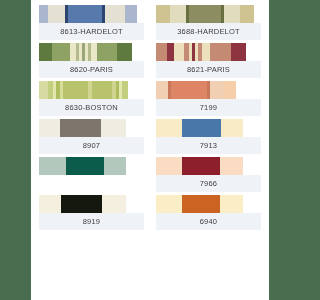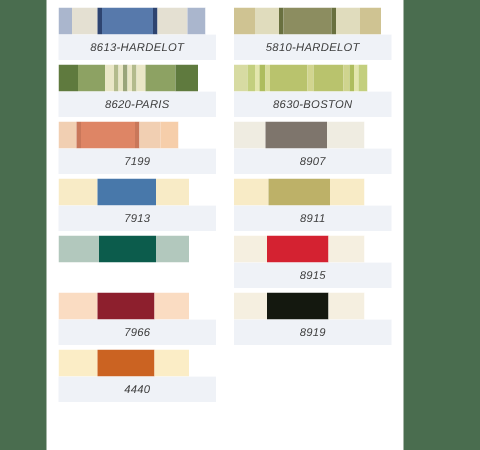--- a/index.html
+++ b/index.html
@@ -34,21 +34,20 @@
     display: grid;
     grid-template-columns: 105px 105px;
     column-gap: 12px;
     row-gap: 3px;
     padding: 0 8px;
     box-sizing: border-box;
   }
   .swatch-card {
     width: 105px;
     display: block;
-    font-style: italic;
   }
   .swatch-strip {
     width: 105px;
     height: 18px;
     display: flex;
     flex-direction: row;
     overflow: hidden;
   }
   .band {
     height: 100%;
@@ -91,38 +90,55 @@
           <div class="swatch-strip">
             <div class="band" style="background: rgb(207, 195, 146); width: 14px;"></div>
             <div class="band" style="background: rgb(224, 220, 189); width: 16px;"></div>
             <div class="band" style="background: rgb(105, 112, 63); width: 3px;"></div>
             <div class="band" style="background: rgb(140, 141, 96); width: 32px;"></div>
             <div class="band" style="background: rgb(105, 112, 63); width: 3px;"></div>
             <div class="band" style="background: rgb(224, 220, 189); width: 16px;"></div>
             <div class="band" style="background: rgb(207, 195, 146); width: 14px;"></div>
             <div class="band" style="background: rgb(255, 255, 255); width: 7px;"></div>
           </div>
-          <div class="swatch-label">5810-HARDELOT</div>
+          <div class="swatch-label">3688-HARDELOT</div>
         </div>
         <div class="swatch-card">
           <div class="swatch-strip">
             <div class="band" style="background: rgb(95, 122, 62); width: 13px;"></div>
             <div class="band" style="background: rgb(141, 162, 99); width: 18px;"></div>
             <div class="band" style="background: rgb(234, 231, 199); width: 6px;"></div>
             <div class="band" style="background: rgb(179, 187, 140); width: 3px;"></div>
             <div class="band" style="background: rgb(234, 231, 199); width: 3px;"></div>
             <div class="band" style="background: rgb(154, 165, 122); width: 3px;"></div>
             <div class="band" style="background: rgb(234, 231, 199); width: 3px;"></div>
             <div class="band" style="background: rgb(179, 187, 140); width: 3px;"></div>
             <div class="band" style="background: rgb(234, 231, 199); width: 6px;"></div>
             <div class="band" style="background: rgb(141, 162, 99); width: 20px;"></div>
             <div class="band" style="background: rgb(95, 122, 62); width: 15px;"></div>
             <div class="band" style="background: rgb(255, 255, 255); width: 12px;"></div>
           </div>
           <div class="swatch-label">8620-PARIS</div>
+        </div>
+        <div class="swatch-card">
+          <div class="swatch-strip">
+            <div class="band" style="background: rgb(197, 138, 115); width: 11px;"></div>
+            <div class="band" style="background: rgb(141, 52, 64); width: 7px;"></div>
+            <div class="band" style="background: rgb(236, 223, 188); width: 10px;"></div>
+            <div class="band" style="background: rgb(197, 138, 115); width: 5px;"></div>
+            <div class="band" style="background: rgb(236, 223, 188); width: 3px;"></div>
+            <div class="band" style="background: rgb(141, 52, 64); width: 3px;"></div>
+            <div class="band" style="background: rgb(236, 223, 188); width: 3px;"></div>
+            <div class="band" style="background: rgb(197, 138, 115); width: 4px;"></div>
+            <div class="band" style="background: rgb(236, 223, 188); width: 8px;"></div>
+            <div class="band" style="background: rgb(197, 138, 115); width: 21px;"></div>
+            <div class="band" style="background: rgb(141, 52, 64); width: 15px;"></div>
+            <div class="band" style="background: rgb(255, 255, 255); width: 15px;"></div>
+          </div>
+          <div class="swatch-label">8621-PARIS</div>
         </div>
         <div class="swatch-card">
           <div class="swatch-strip">
             <div class="band" style="background: rgb(215, 219, 162); width: 9px;"></div>
             <div class="band" style="background: rgb(195, 207, 126); width: 5px;"></div>
             <div class="band" style="background: rgb(227, 230, 173); width: 3px;"></div>
             <div class="band" style="background: rgb(174, 189, 94); width: 4px;"></div>
             <div class="band" style="background: rgb(217, 221, 156); width: 3px;"></div>
             <div class="band" style="background: rgb(185, 195, 109); width: 25px;"></div>
             <div class="band" style="background: rgb(210, 213, 143); width: 4px;"></div>
@@ -160,46 +176,28 @@
           <div class="swatch-strip">
             <div class="band" style="background: rgb(248, 235, 198); width: 26px;"></div>
             <div class="band" style="background: rgb(72, 120, 170); width: 39px;"></div>
             <div class="band" style="background: rgb(248, 235, 198); width: 22px;"></div>
             <div class="band" style="background: rgb(255, 255, 255); width: 18px;"></div>
           </div>
           <div class="swatch-label">7913</div>
         </div>
         <div class="swatch-card">
           <div class="swatch-strip">
-            <div class="band" style="background: rgb(248, 235, 198); width: 23px;"></div>
-            <div class="band" style="background: rgb(189, 177, 104); width: 41px;"></div>
-            <div class="band" style="background: rgb(248, 235, 198); width: 23px;"></div>
-            <div class="band" style="background: rgb(255, 255, 255); width: 18px;"></div>
-          </div>
-          <div class="swatch-label">8911</div>
-        </div>
-        <div class="swatch-card">
-          <div class="swatch-strip">
             <div class="band" style="background: rgb(178, 200, 189); width: 27px;"></div>
             <div class="band" style="background: rgb(12, 92, 76); width: 38px;"></div>
             <div class="band" style="background: rgb(178, 200, 189); width: 22px;"></div>
             <div class="band" style="background: rgb(255, 255, 255); width: 18px;"></div>
           </div>
         </div>
         <div class="swatch-card">
           <div class="swatch-strip">
-            <div class="band" style="background: rgb(245, 239, 224); width: 22px;"></div>
-            <div class="band" style="background: rgb(212, 34, 49); width: 41px;"></div>
-            <div class="band" style="background: rgb(245, 239, 224); width: 24px;"></div>
-            <div class="band" style="background: rgb(255, 255, 255); width: 18px;"></div>
-          </div>
-          <div class="swatch-label">8915</div>
-        </div>
-        <div class="swatch-card">
-          <div class="swatch-strip">
             <div class="band" style="background: rgb(250, 220, 194); width: 26px;"></div>
             <div class="band" style="background: rgb(141, 31, 45); width: 38px;"></div>
             <div class="band" style="background: rgb(250, 220, 194); width: 23px;"></div>
             <div class="band" style="background: rgb(255, 255, 255); width: 18px;"></div>
           </div>
           <div class="swatch-label">7966</div>
         </div>
         <div class="swatch-card">
           <div class="swatch-strip">
             <div class="band" style="background: rgb(245, 239, 224); width: 22px;"></div>
@@ -209,17 +207,17 @@
           </div>
           <div class="swatch-label">8919</div>
         </div>
         <div class="swatch-card">
           <div class="swatch-strip">
             <div class="band" style="background: rgb(251, 237, 198); width: 26px;"></div>
             <div class="band" style="background: rgb(203, 99, 34); width: 38px;"></div>
             <div class="band" style="background: rgb(251, 237, 198); width: 23px;"></div>
             <div class="band" style="background: rgb(255, 255, 255); width: 18px;"></div>
           </div>
-          <div class="swatch-label">4440</div>
+          <div class="swatch-label">6940</div>
         </div>
       </div>
   </div>
 </div>
 
 </body></html>

